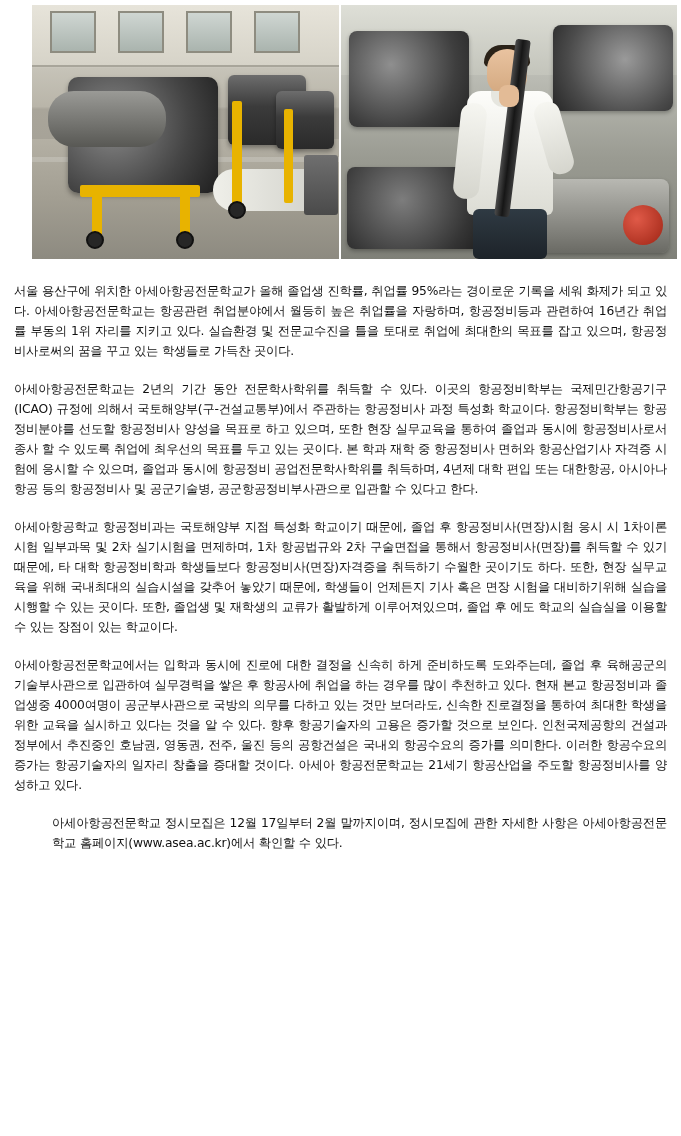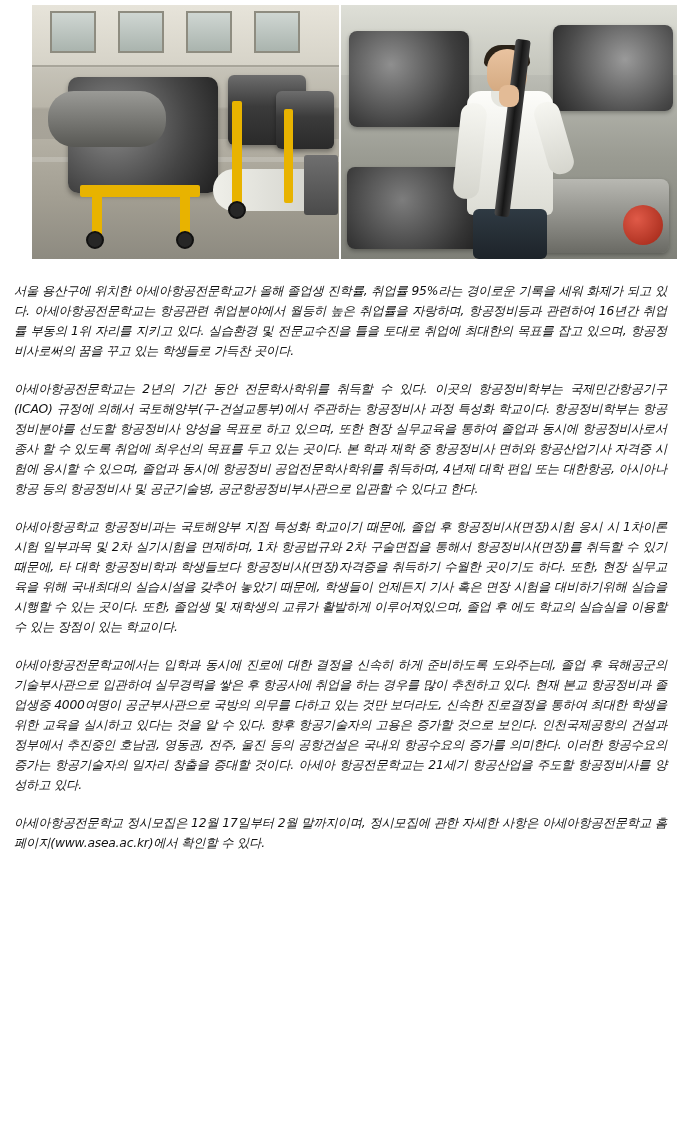--- a/index.html
+++ b/index.html
@@ -177,32 +177,31 @@
   .p-tube {
     position: absolute; left: 52px; top: -6px; width: 15px; height: 178px;
     background: linear-gradient(90deg,#4c4c4c,#161616 50%,#3a3a3a);
     border-radius: 3px;
     transform: rotate(7deg);
   }
 
   
   .body-text {
     padding: 0 6px;
-    font-style: italic;
   }
   p.para {
     margin: 0 0 18px 0;
     font-size: 12.3px;
     line-height: 20px;
     text-align: justify;
     color: #111111;
     letter-spacing: -0.2px;
   }
   p.para:first-child { margin-top: 22px; }
-  p.para.last { margin-bottom: 0; }
+  p.para.last { margin-bottom: 0; margin-left: 38px; }
 </style>
 </head>
 <body>
 
 <div class="page">
 
   <div class="photo-strip">
 
     <div class="photo photo-left">
       <div class="wall-panel"></div>

